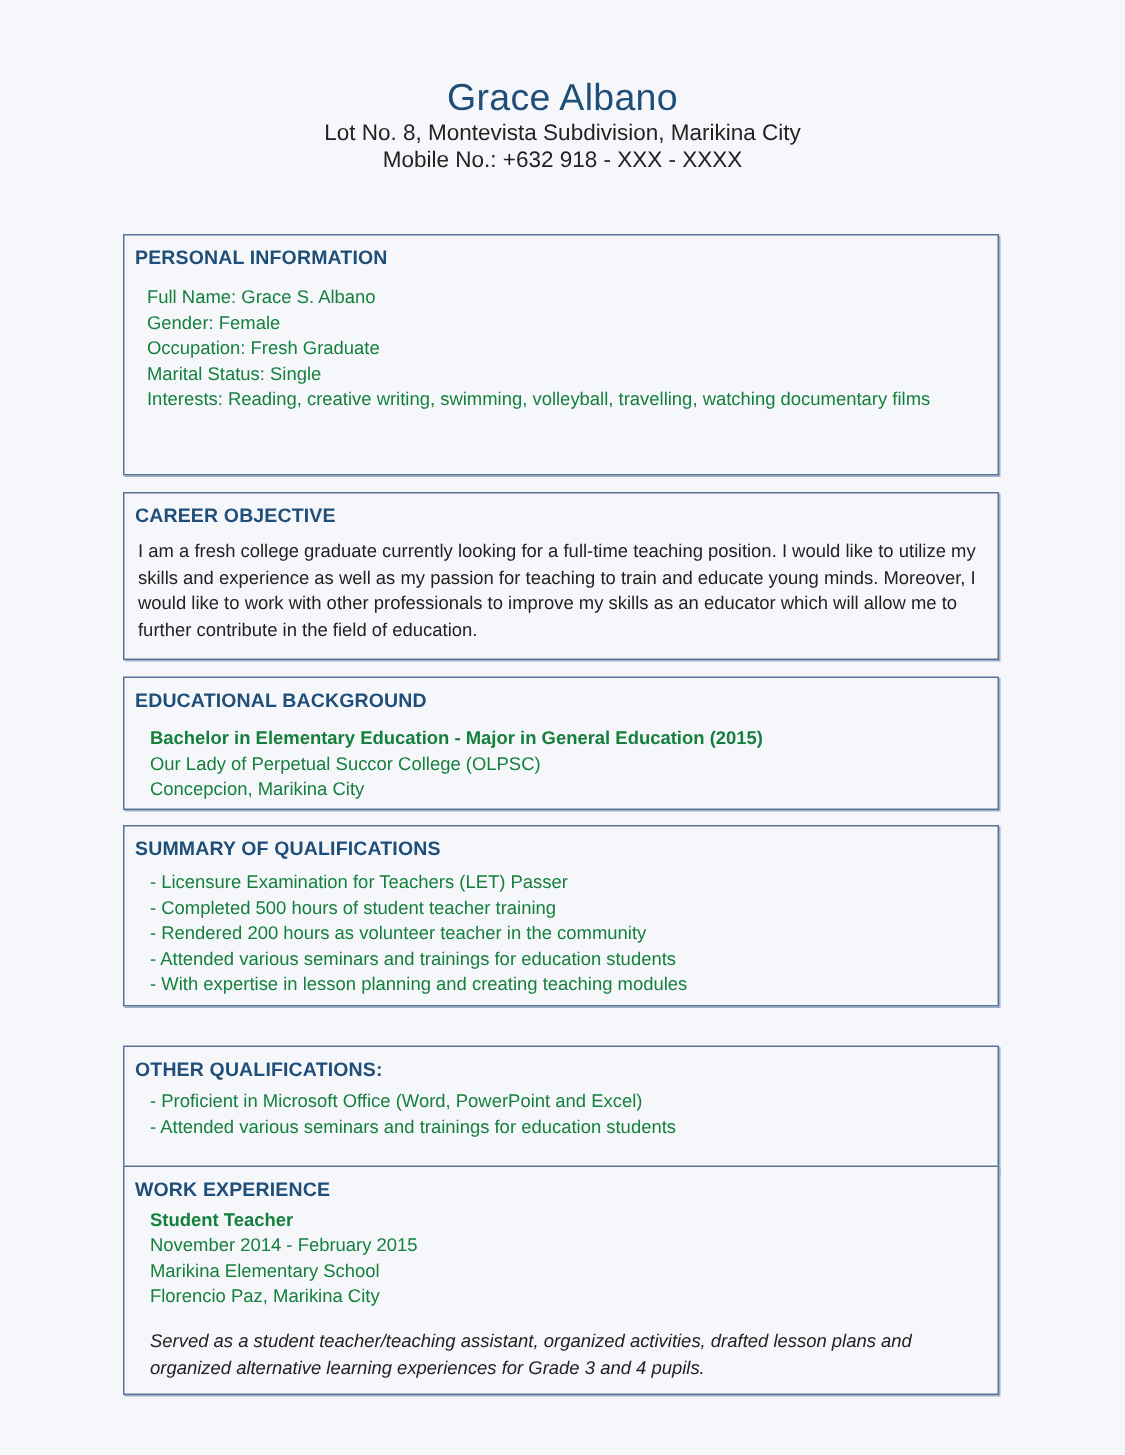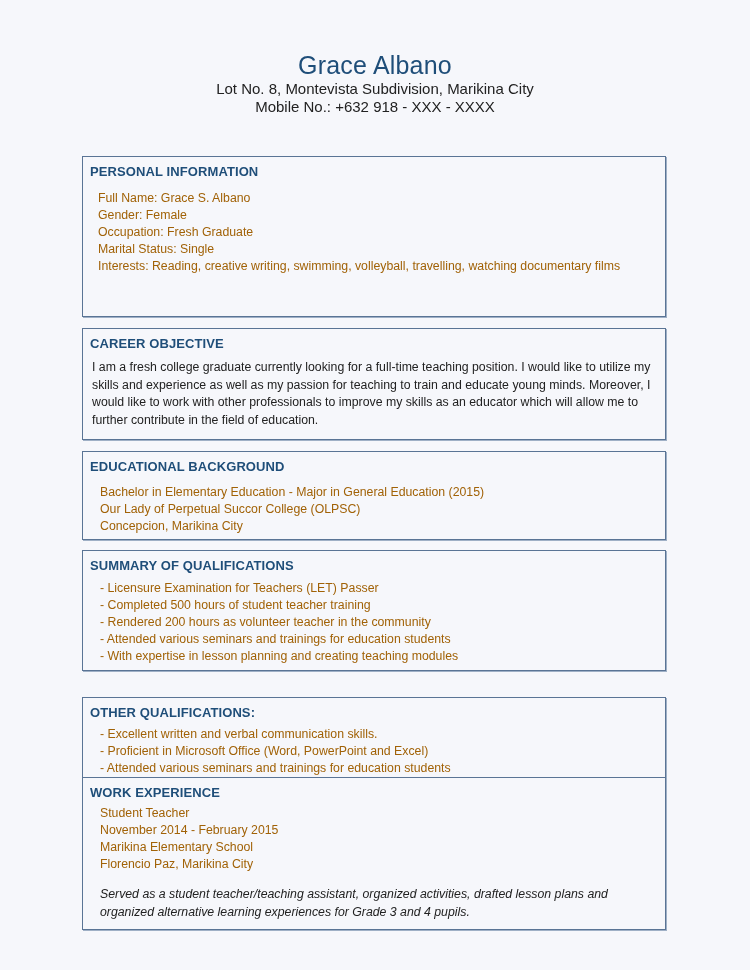--- a/index.html
+++ b/index.html
@@ -18,24 +18,24 @@
     position: absolute; left: 82px; width: 584px;
     border: 1.5px solid #5a7495;
     box-shadow: 1px 1px 0 #9fb0c6;
     background: #f6f7fb;
     box-sizing: border-box;
   }
   .box h2 {
     margin: 0; position: absolute; left: 7px; top: 7px;
     font-size: 13px; font-weight: bold; color: #1f4e79; letter-spacing: 0.1px;
   }
-  .lines { position: absolute; left: 15px; top: 33px; font-size: 12.3px; line-height: 17px; color: #a16207; }
+  .lines { position: absolute; left: 15px; top: 33px; font-size: 12.3px; line-height: 17px; color: #15803d; }
   .lines div { white-space: nowrap; }
   .para { position: absolute; left: 9px; right: 6px; top: 30px; font-size: 12.3px; line-height: 17.5px; color: #222; }
-  .bold { font-weight: normal; }
+  .bold { font-weight: bold; }
   .ital { font-style: italic; white-space: normal !important; }
 </style>
 </head>
 <body>
 
 <div class="header">
   <div class="name">Grace Albano</div>
   <div class="contact">Lot No. 8, Montevista Subdivision, Marikina City</div>
   <div class="contact">Mobile No.: +632 918 - XXX - XXXX</div>
 </div>
@@ -72,21 +72,20 @@
     <div>- Completed 500 hours of student teacher training</div>
     <div>- Rendered 200 hours as volunteer teacher in the community</div>
     <div>- Attended various seminars and trainings for education students</div>
     <div>- With expertise in lesson planning and creating teaching modules</div>
   </div>
 </div>
 
 <div class="box" style="top:681px;height:86px;margin-top:16px;">
   <h2>OTHER QUALIFICATIONS:</h2>
   <div class="lines" style="left:17px;top:28px;">
-    <div>- Excellent written and verbal communication skills.</div>
     <div>- Proficient in Microsoft Office (Word, PowerPoint and Excel)</div>
     <div>- Attended various seminars and trainings for education students</div>
   </div>
 </div>
 
 <div class="box" style="top:777px;height:153px;">
   <h2>WORK EXPERIENCE</h2>
   <div class="lines" style="left:17px;top:27px;">
     <div class="bold">Student Teacher</div>
     <div>November 2014 - February 2015</div>

